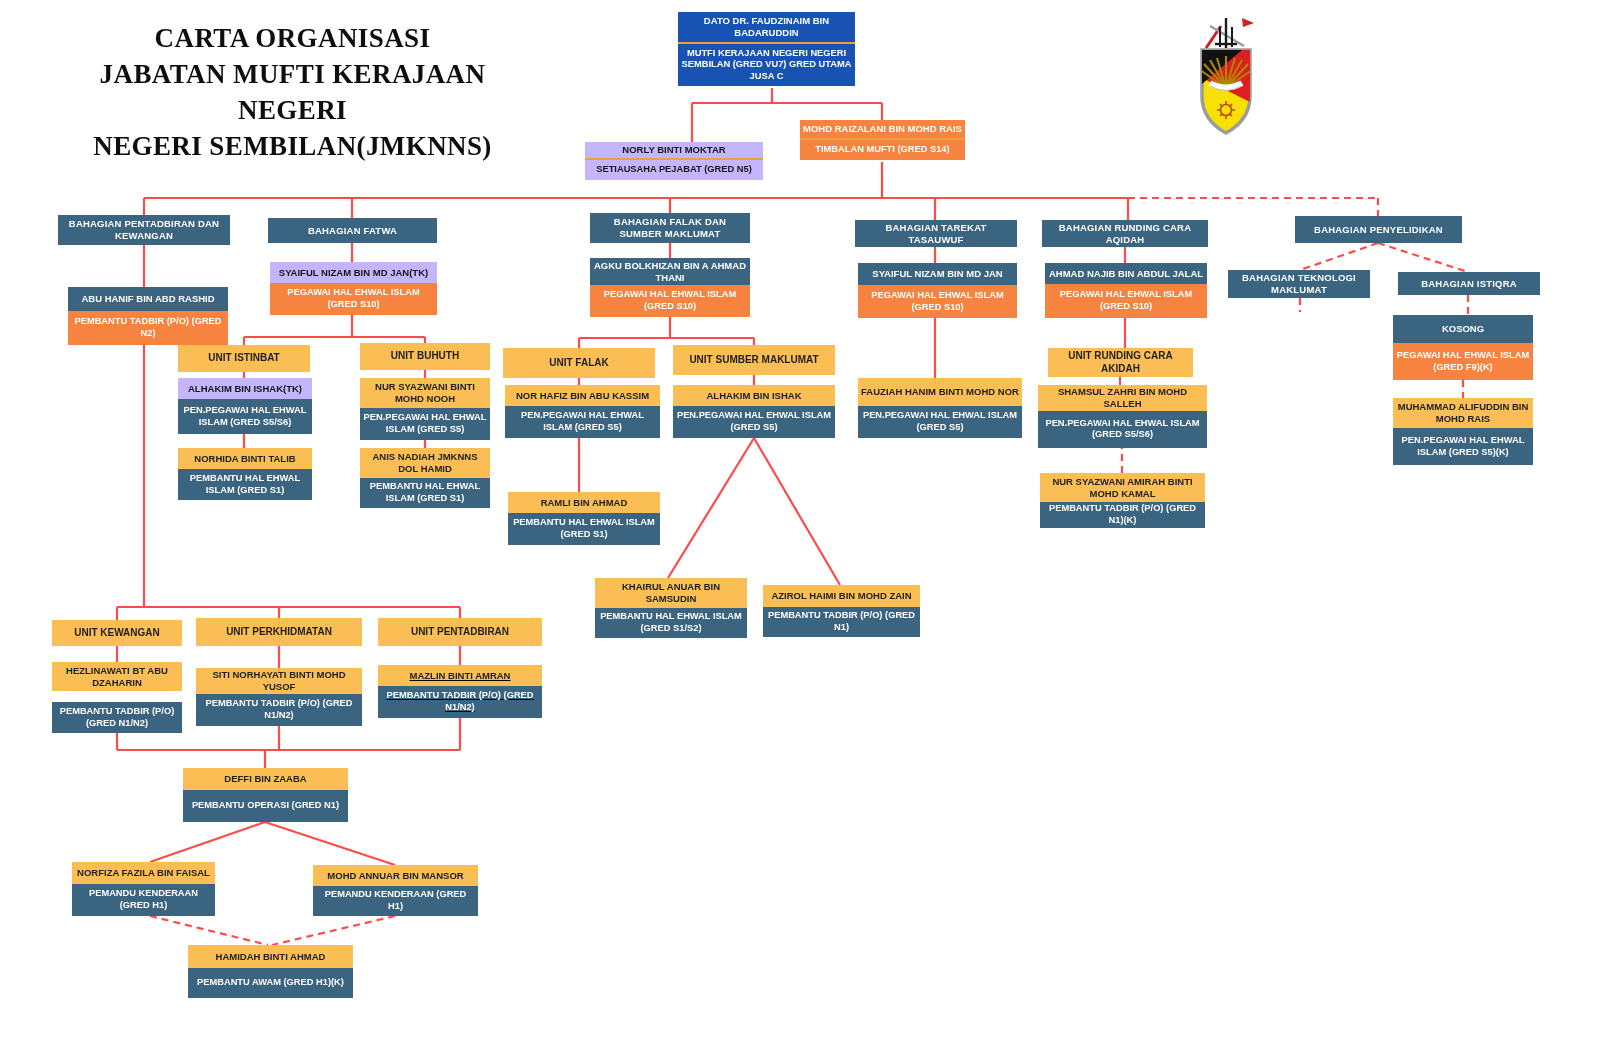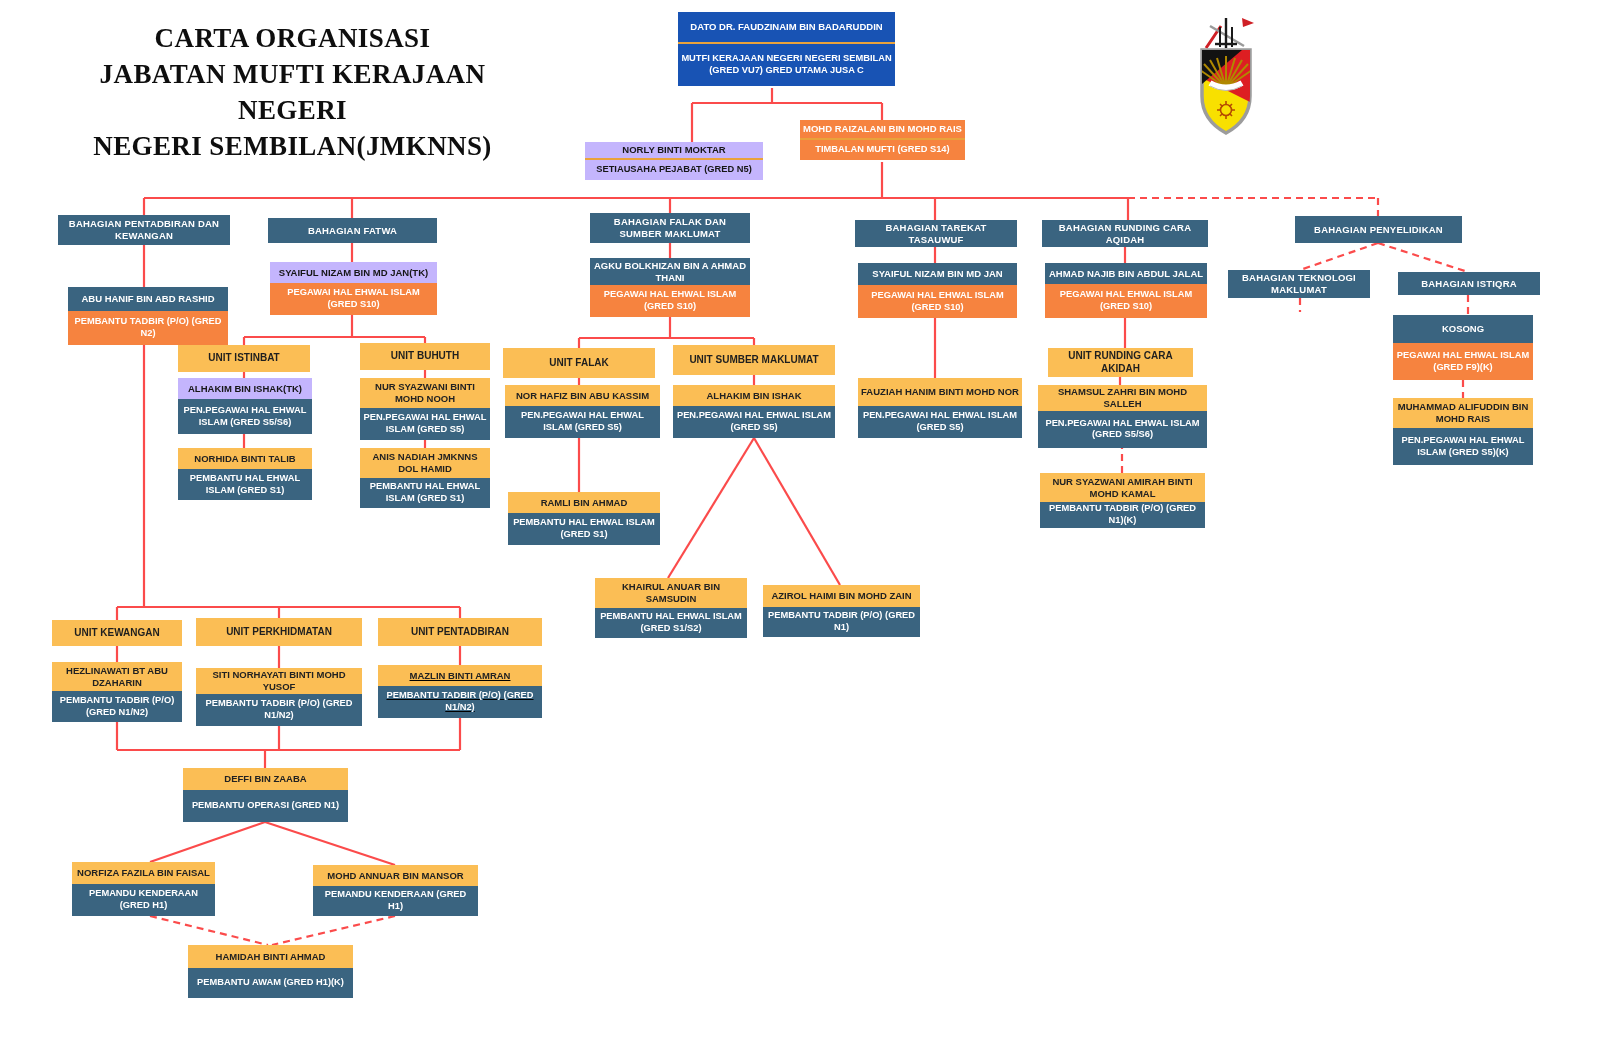--- a/index.html
+++ b/index.html
@@ -146,21 +146,21 @@
               <line x1="39.5" y1="99.5" x2="42" y2="102"></line>
             <line x1="42" y1="90" x2="39.5" y2="92.5"></line>
               <line x1="32.5" y1="99.5" x2="30" y2="102"></line>
           </g>
         </g>
       </g>
     </g>
   </svg>
 
   <div id="nodes">
-      <div class="node" style="left: 678px; top: 12px; width: 217px;">
+      <div class="node" style="left: 678px; top: 12px; width: 177px;">
         <div class="nm bg-topblue divided" style="min-height: 32px;">DATO DR. FAUDZINAIM BIN BADARUDDIN</div>
         <div class="rl bg-topblue" style="min-height: 42px;">MUTFI KERAJAAN NEGERI NEGERI SEMBILAN (GRED VU7) GRED UTAMA JUSA C</div>
       </div>
       <div class="node" style="left: 585px; top: 142px; width: 178px;">
         <div class="nm bg-gray divided" style="min-height: 18px;">NORLY BINTI MOKTAR</div>
         <div class="rl bg-gray" style="min-height: 20px;">SETIAUSAHA PEJABAT (GRED N5)</div>
       </div>
       <div class="node" style="left: 800px; top: 120px; width: 165px;">
         <div class="nm bg-orange divided" style="min-height: 20px;">MOHD RAIZALANI BIN MOHD RAIS</div>
         <div class="rl bg-orange" style="min-height: 20px;">TIMBALAN MUFTI (GRED S14)</div>
@@ -282,21 +282,21 @@
         <div class="rl bg-blue" style="min-height: 32px;">PEN.PEGAWAI HAL EHWAL ISLAM (GRED S5)</div>
       </div>
       <div class="node" style="left: 1038px; top: 385px; width: 169px;">
         <div class="nm bg-yellow" style="min-height: 20px;">SHAMSUL ZAHRI BIN MOHD SALLEH</div>
         <div class="rl bg-blue" style="min-height: 37px;">PEN.PEGAWAI HAL EHWAL ISLAM (GRED S5/S6)</div>
       </div>
       <div class="node" style="left: 1040px; top: 473px; width: 165px;">
         <div class="nm bg-yellow" style="min-height: 29px;">NUR SYAZWANI AMIRAH BINTI MOHD KAMAL</div>
         <div class="rl bg-blue" style="min-height: 26px;">PEMBANTU TADBIR (P/O) (GRED N1)(K)</div>
       </div>
-      <div class="node" style="left: 52px; top: 662px; width: 130px;">
+      <div class="node" style="left: 52px; top: 662px; width: 130px; gap: 11px;">
         <div class="nm bg-yellow" style="min-height: 29px;">HEZLINAWATI BT ABU DZAHARIN</div>
         <div class="rl bg-blue" style="min-height: 31px;">PEMBANTU TADBIR (P/O) (GRED N1/N2)</div>
       </div>
       <div class="node" style="left: 196px; top: 668px; width: 166px;">
         <div class="nm bg-yellow" style="min-height: 20px;">SITI NORHAYATI BINTI MOHD YUSOF</div>
         <div class="rl bg-blue" style="min-height: 32px;">PEMBANTU TADBIR (P/O) (GRED N1/N2)</div>
       </div>
       <div class="node" style="left: 378px; top: 665px; width: 164px; text-decoration: underline;">
         <div class="nm bg-yellow" style="min-height: 21px;">MAZLIN BINTI AMRAN</div>
         <div class="rl bg-blue" style="min-height: 32px;">PEMBANTU TADBIR (P/O) (GRED N1/N2)</div>

